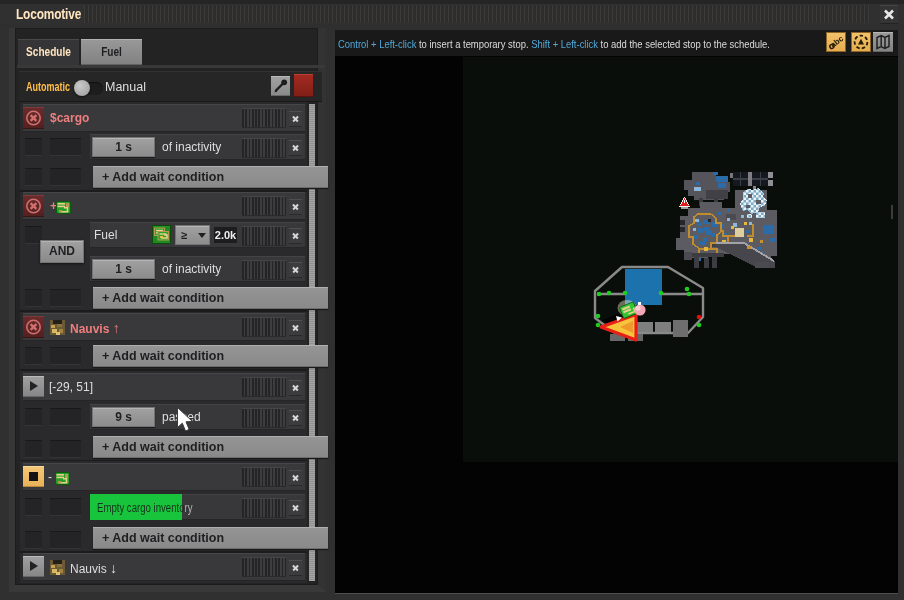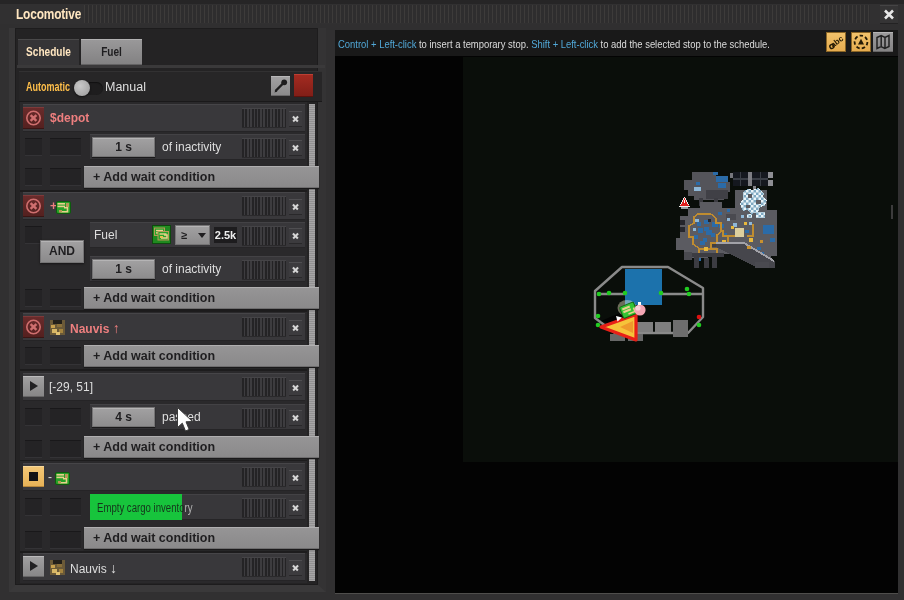--- a/index.html
+++ b/index.html
@@ -8,21 +8,21 @@
   #win{position:absolute;left:0;top:0;width:904px;height:600px;background:#313031;}
   .abs{position:absolute;}
   .b{font-weight:bold;}
   
   .hdr{position:absolute;left:23px;width:282px;height:28px;background:#39383b;
        box-shadow:inset 0 1px 0 #464548, inset 0 -1px 0 #252426;}
   
   .cond{position:absolute;left:90px;width:215px;height:26px;background:#38373a;
         box-shadow:inset 0 1px 0 #434245, inset 0 -1px 0 #262527;}
   
-  .addw{position:absolute;left:84px;width:235px;height:22px;
+  .addw{position:absolute;left:93px;width:235px;height:22px;
         background:linear-gradient(#969596,#8a898a);
         box-shadow:inset 0 1px 0 #b0afb0, inset 0 -1px 0 #6e6d6e, 0 1px 1px #1a191a;
         color:#1f1e20;font-weight:bold;font-size:12.5px;line-height:22px;padding-left:9px;box-sizing:border-box;}
   
   .st{position:absolute;width:44px;height:20px;
       background:repeating-linear-gradient(90deg,#242325 0 1.6px,#3d3c3f 1.6px 3.3px);
       box-shadow:inset 0 1px 0 #454447, inset 0 -1px 0 #2a292b;}
   
   .xb{position:absolute;width:13px;height:16px;background:#3c3b3e;
       box-shadow:inset 0 1px 0 #4f4e51, inset 0 -1px 0 #29282a;}
@@ -105,21 +105,21 @@
        background:repeating-linear-gradient(0deg,#a5a4a5 0 1px,#929192 1px 2px);"></div>
 
   <div class="abs" style="left:20px;top:102px;width:287px;height:88px;background:#2a292b;"></div>
   <div class="hdr" style="top:104px;"></div>
   <div class="errb" style="top:107px;">
     <svg width="21" height="22" viewBox="0 0 21 22">
         <circle cx="10.5" cy="11" r="6.7" fill="none" stroke="#cf6f6f" stroke-width="1.6"></circle>
     <path d="M7.6 8.1 l5.8 5.8 M13.4 8.1 l-5.8 5.8" stroke="#cf6f6f" stroke-width="2.4"></path>
       </svg>
   </div>
-  <div class="redtxt" style="left:50px;top:111px;">$depot</div>
+  <div class="redtxt" style="left:50px;top:111px;">$cargo</div>
   <div class="st" style="left:242px;top:108px;"></div>
   <div class="xb" style="left:289px;top:111px;"></div>
 
   <div class="sl" style="left:25px;top:138px;width:17px;"></div>
   <div class="sl" style="left:50px;top:138px;width:31px;"></div>
   <div class="cond" style="top:134px;"></div>
   <div class="timeb" style="left:92px;top:137px;">1 s</div>
   <div class="wtxt" style="left:162px;top:140px;">of inactivity</div>
   <div class="st" style="left:242px;top:138px;"></div>
   <div class="xb" style="left:289px;top:140px;"></div>
@@ -162,21 +162,21 @@
       <path d="M9 13 h6 v-3 h-3" fill="none" stroke="#ecd28e" stroke-width="1.5"></path>
       <rect x="8" y="11" width="3" height="2" fill="#e8c050"></rect>
     </svg>
   </div>
   <div class="abs" style="left:175px;top:225px;width:35px;height:20px;background:linear-gradient(#a3a2a3,#8c8b8c);
        box-shadow:inset 0 0 0 1px #757475, inset 0 2px 0 #b5b4b5;color:#1f1e20;font-weight:bold;font-size:12px;
        line-height:20px;padding-left:6px;box-sizing:border-box;font-size:11px;">≥
     <span style="position:absolute;right:4px;top:8px;border-top:5px solid #1f1e20;border-left:4px solid transparent;border-right:4px solid transparent;"></span>
   </div>
   <div class="abs b" style="left:214px;top:227px;width:23px;height:16px;background:#1d1c1e;color:#efefef;
-       font-size:11px;line-height:16px;text-align:center;">2.5k</div>
+       font-size:11px;line-height:16px;text-align:center;">2.0k</div>
   <div class="st" style="left:242px;top:226px;"></div>
   <div class="xb" style="left:289px;top:228px;"></div>
 
   <div class="abs" style="left:40px;top:240px;width:44px;height:23px;background:linear-gradient(#a3a2a3,#8a898a);
        box-shadow:inset 0 0 0 1px #757475, inset 0 2px 0 #b5b4b5, 0 1px 2px #161516;color:#1f1e20;
        font-weight:bold;font-size:12px;line-height:23px;text-align:center;">AND</div>
 
   <div class="cond" style="top:256px;"></div>
   <div class="timeb" style="left:92px;top:259px;">1 s</div>
   <div class="wtxt" style="left:162px;top:262px;">of inactivity</div>
@@ -214,21 +214,21 @@
   <div class="abs" style="left:20px;top:371px;width:287px;height:89px;background:#2a292b;"></div>
   <div class="hdr" style="top:373px;"></div>
   <div class="playb" style="top:376px;"></div>
   <div class="wtxt" style="left:49px;top:380px;">[-29, 51]</div>
   <div class="st" style="left:242px;top:377px;"></div>
   <div class="xb" style="left:289px;top:380px;"></div>
 
   <div class="sl" style="left:25px;top:408px;width:17px;"></div>
   <div class="sl" style="left:50px;top:408px;width:31px;"></div>
   <div class="cond" style="top:404px;"></div>
-  <div class="timeb" style="left:92px;top:407px;">4 s</div>
+  <div class="timeb" style="left:92px;top:407px;">9 s</div>
   <div class="wtxt" style="left:162px;top:410px;">passed</div>
   <div class="st" style="left:242px;top:408px;"></div>
   <div class="xb" style="left:289px;top:410px;"></div>
 
   <div class="sl" style="left:25px;top:440px;width:17px;"></div>
   <div class="sl" style="left:50px;top:440px;width:31px;"></div>
   <div class="addw" style="top:436px;">+ Add wait condition</div>
 
   <div class="abs" style="left:20px;top:461px;width:287px;height:90px;background:#2a292b;"></div>
   <div class="hdr" style="top:463px;"></div>

